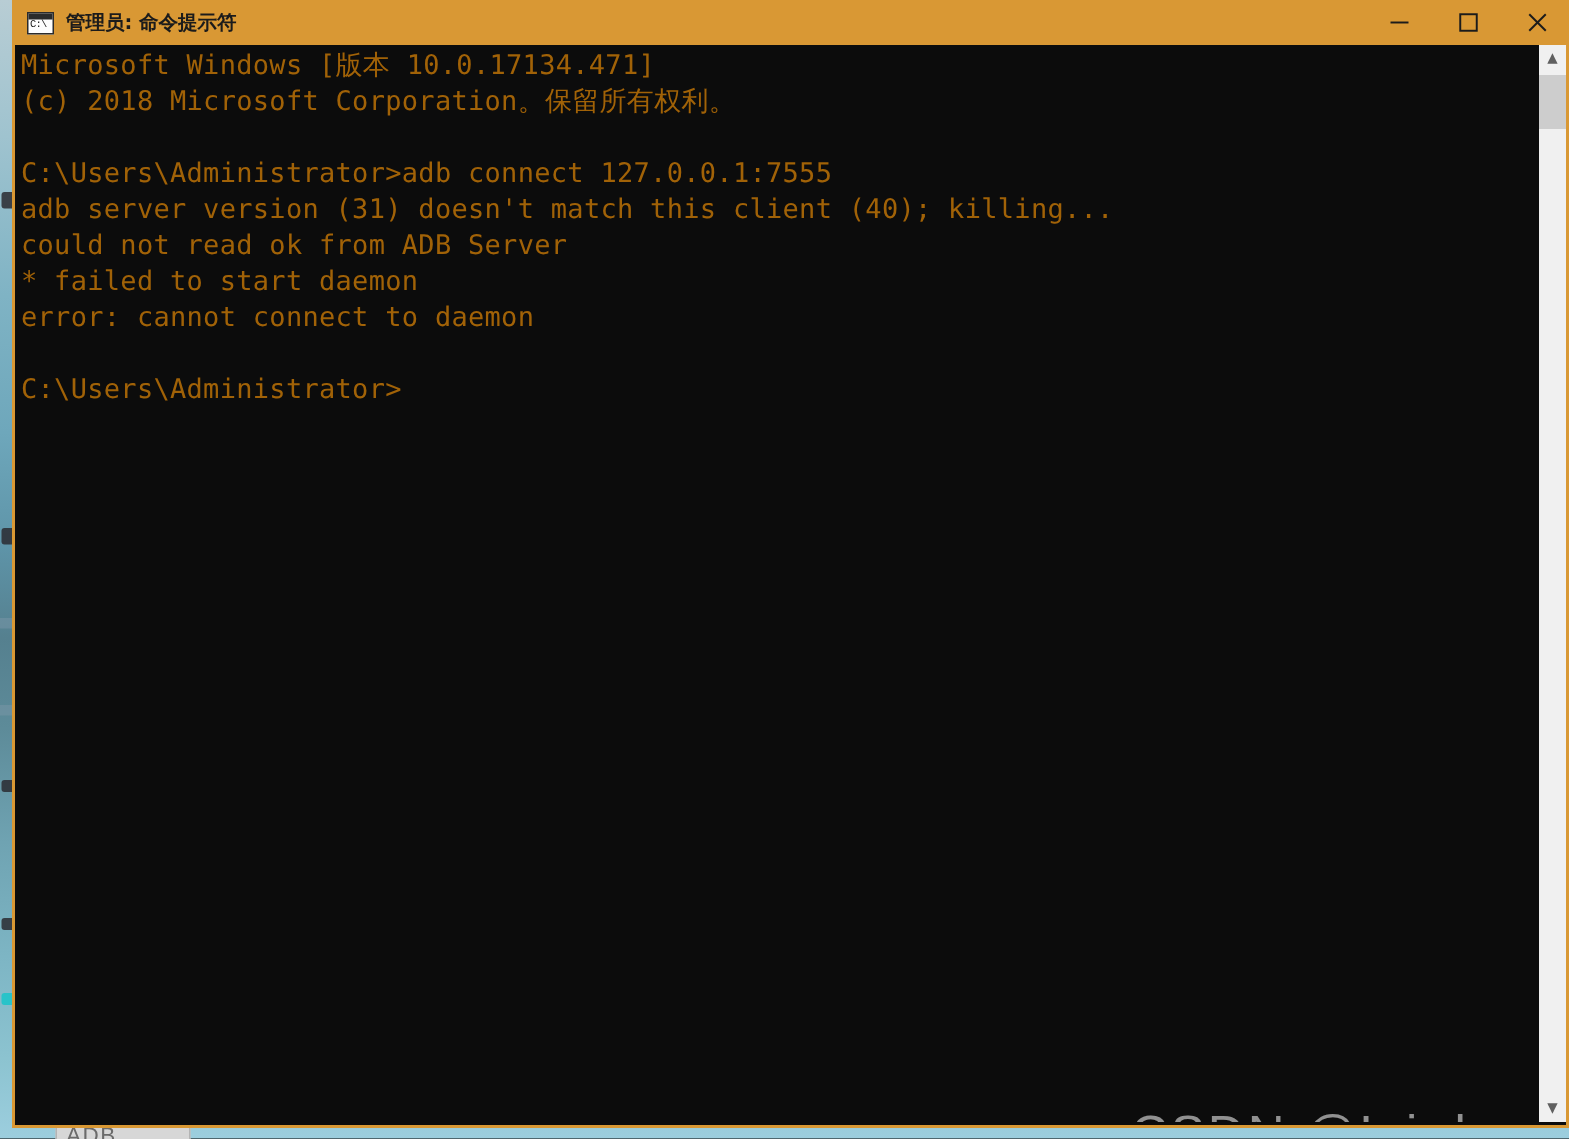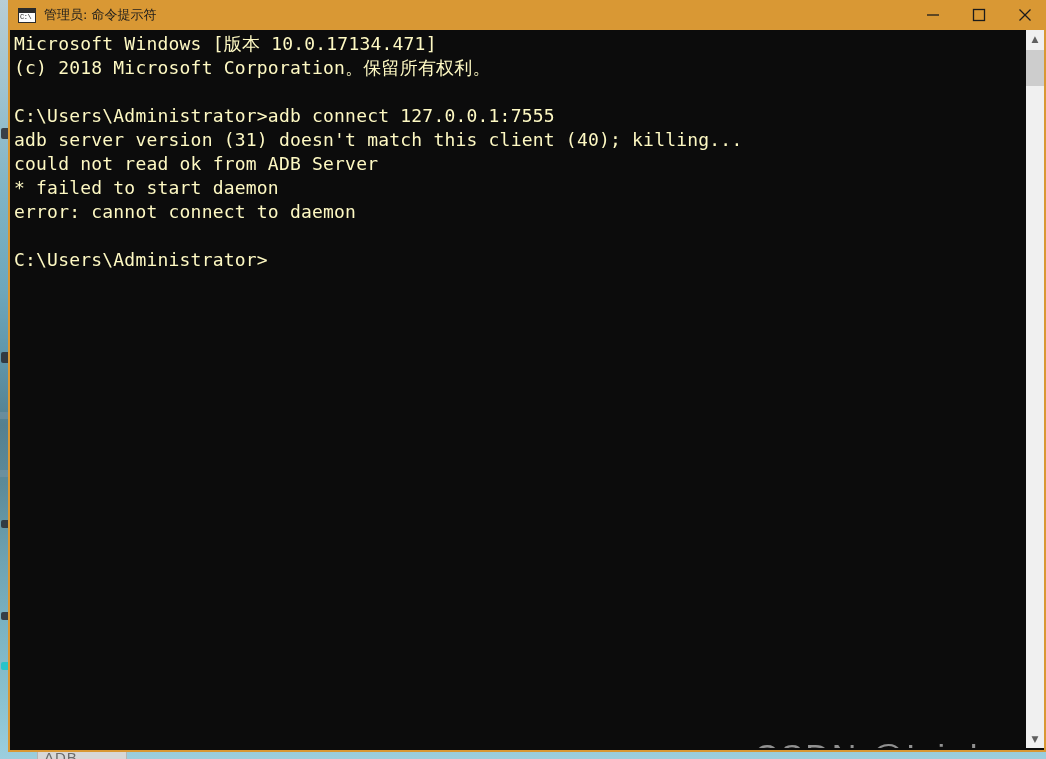--- a/index.html
+++ b/index.html
@@ -127,20 +127,21 @@
     line-height: 9px;
     color: #1b1b1b;
     font-family: "Liberation Mono", monospace;
     letter-spacing: -0.5px;
   }
   #titlebar-text {
     font-size: 13px;
     color: #1b1b1b;
     font-family: "DejaVu Sans", sans-serif;
     white-space: nowrap;
+    font-weight: bold;
   }
   #window-controls {
     margin-left: auto;
     display: flex;
     height: 30px;
   }
   .wc {
     width: 46px;
     height: 30px;
     display: flex;
@@ -161,21 +162,21 @@
     overflow: hidden;
   }
   #console-text {
     position: absolute;
     left: 4px;
     top: 2px;
     margin: 0;
     font-family: "DejaVu Sans Mono", monospace;
     font-size: 18px;
     line-height: 24px;
-    color: #fef9c3;
+    color: #a16207;
     white-space: pre;
     letter-spacing: 0.2px;
   }
 
   
   #scrollbar {
     position: absolute;
     right: 0;
     top: 30px;
     width: 18px;

